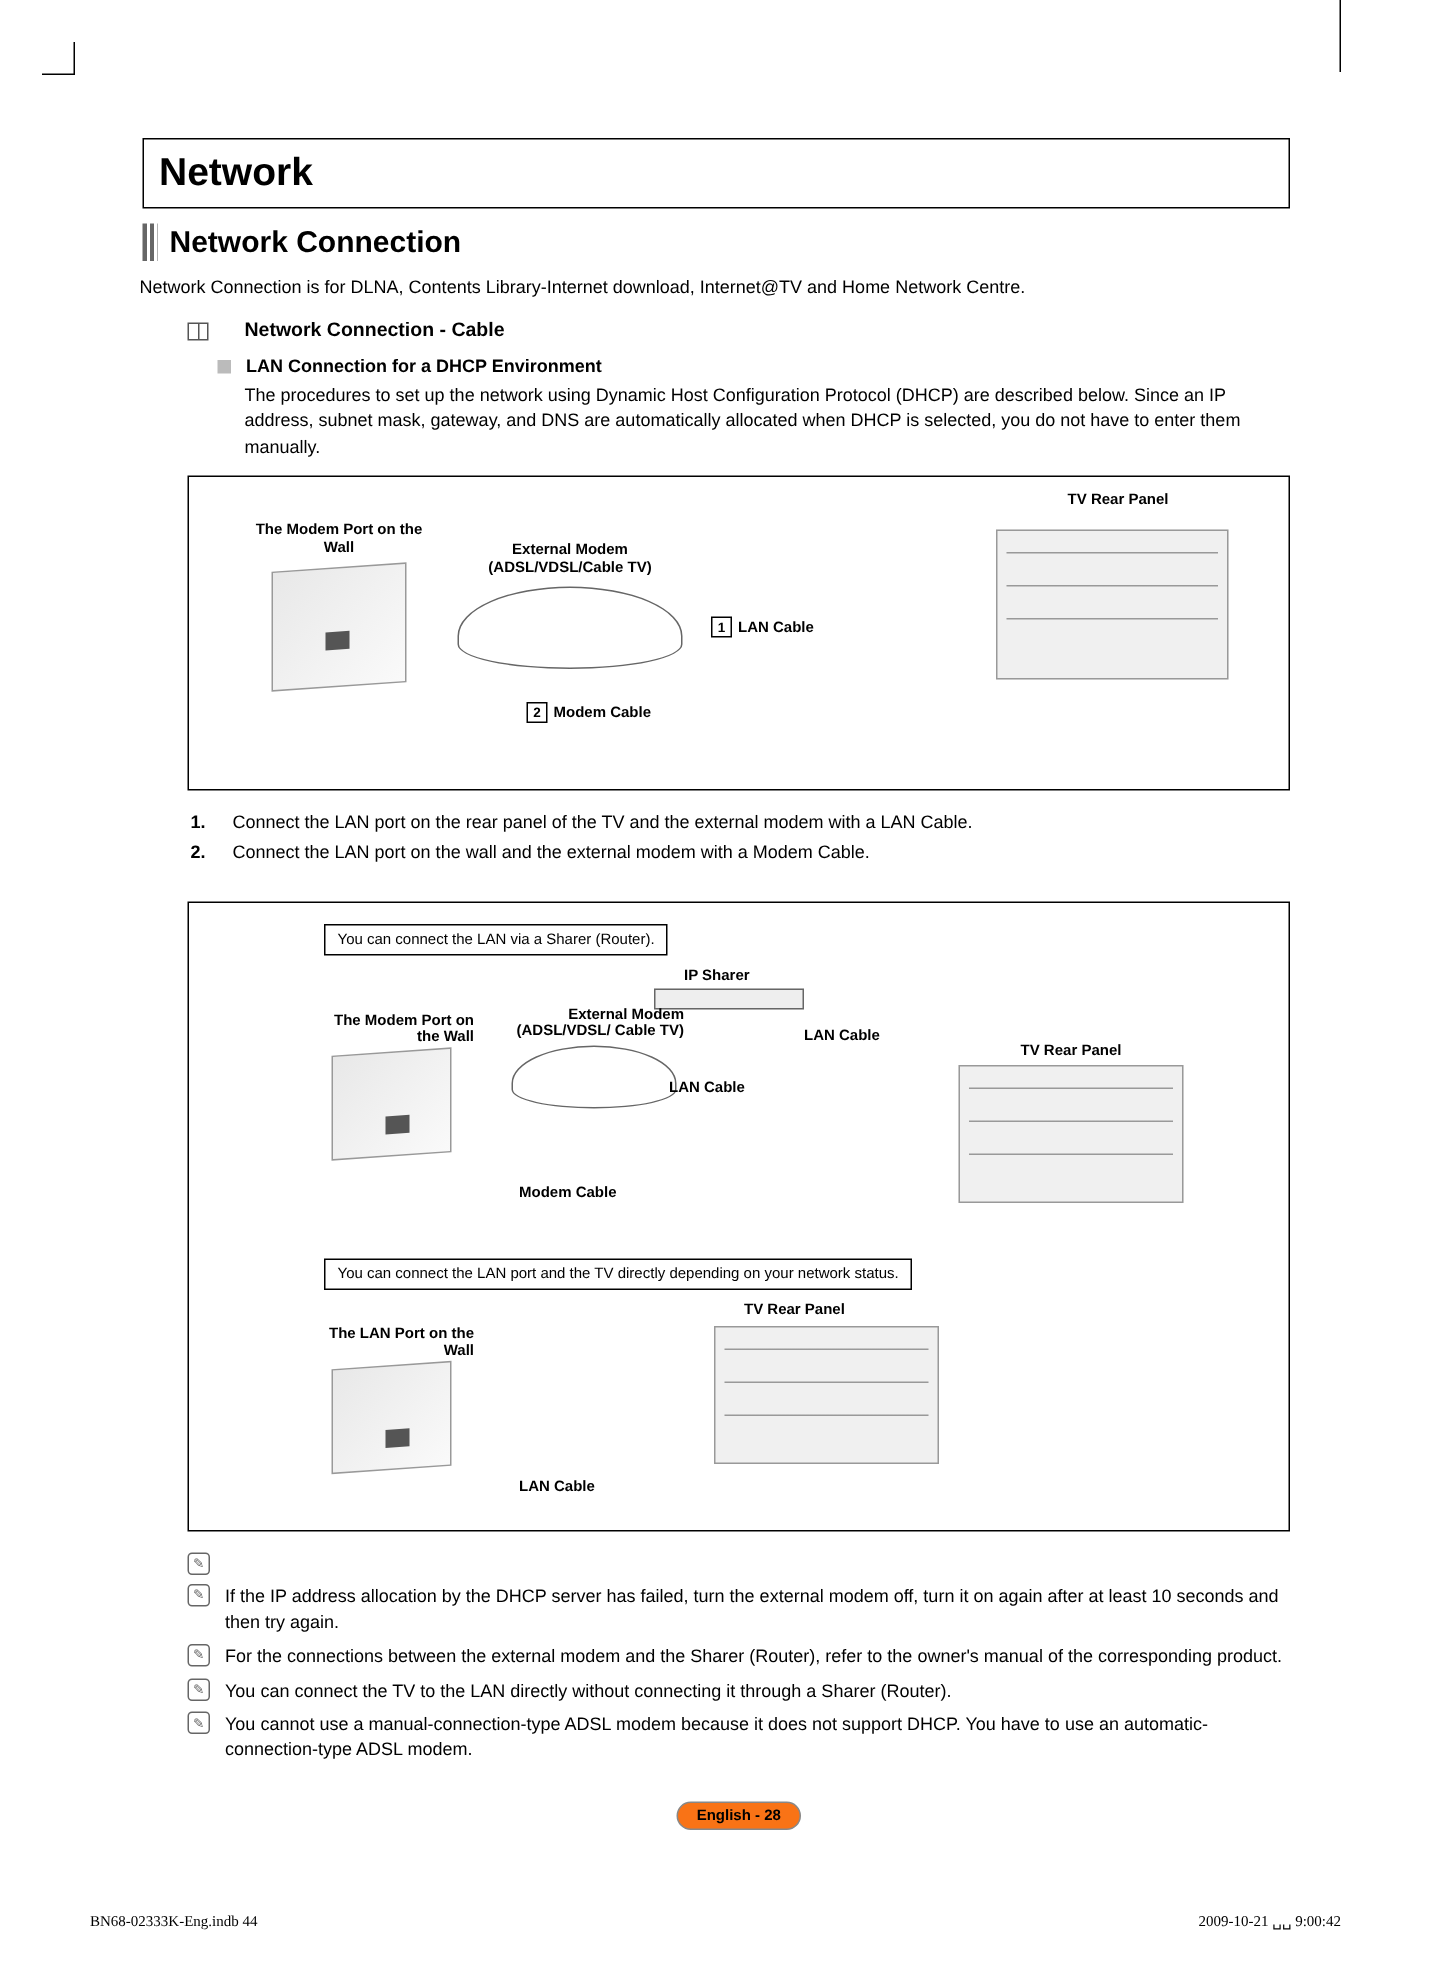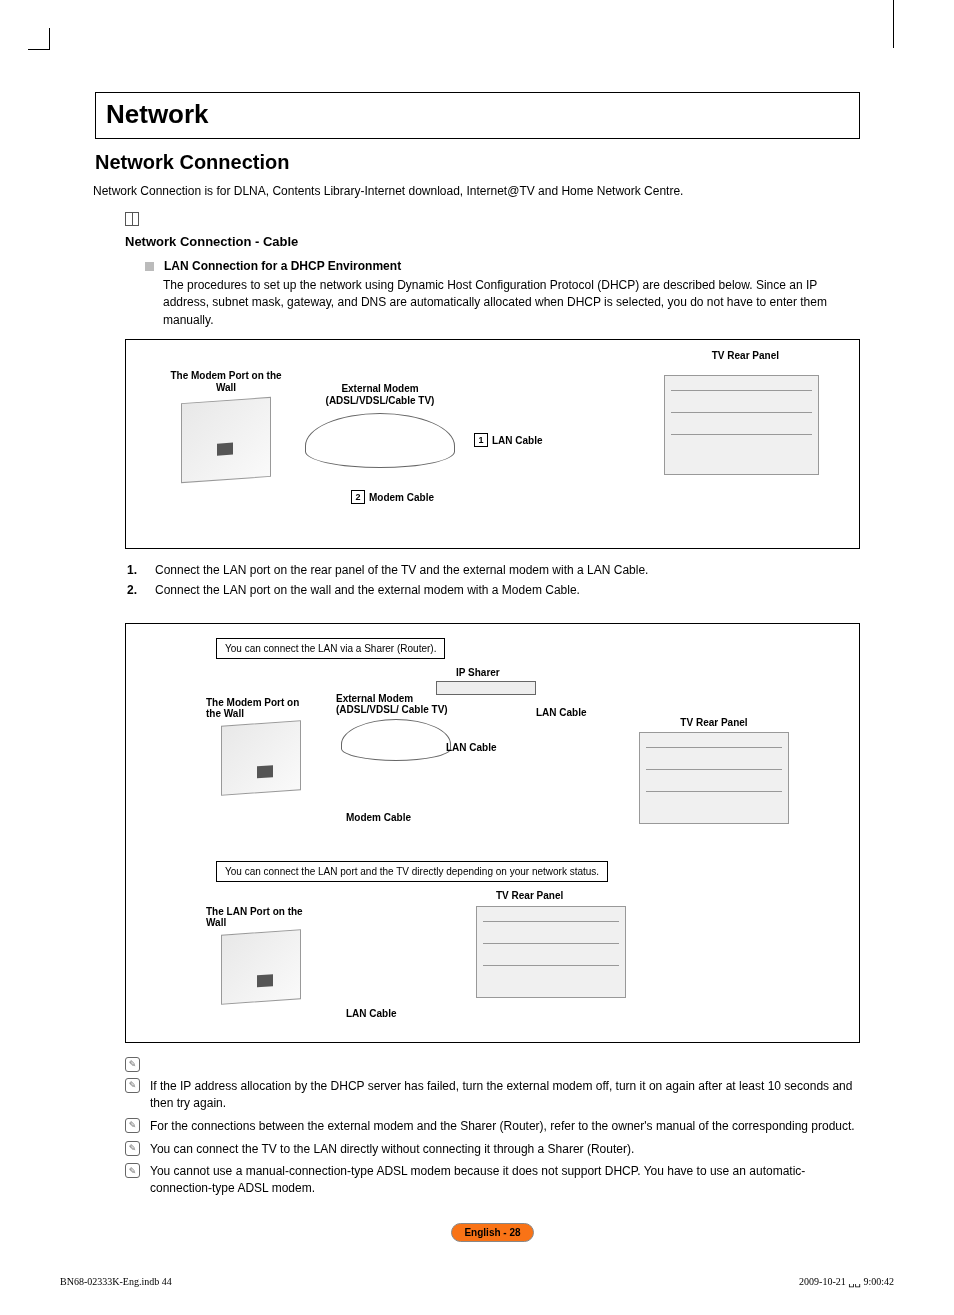--- a/index.html
+++ b/index.html
@@ -27,41 +27,40 @@
     margin-bottom: 10px;
   }
   .title-box h1 {
     font-size: 26px;
     font-weight: bold;
   }
   .section-head {
     display: flex;
     align-items: stretch;
     margin-top: 6px;
-    flex-direction: column;
   }
   .section-bars {
     display: inline-block;
     width: 10px;
     margin-right: 8px;
     background: repeating-linear-gradient(to right, #666 0 3px, #fff 3px 5px);
   }
   .section-title {
     font-size: 20px;
     font-weight: bold;
     padding-top: 2px;
   }
   .intro {
     margin-left: -32px;
     margin-top: 10px;
     margin-bottom: 14px;
     font-size: 12px;
   }
   .content { margin-left: 30px; }
-  .sub-row { display: flex; align-items: flex-start; margin-bottom: 10px; gap: 8px; flex-direction: column;}
+  .sub-row { display: flex; align-items: flex-end; margin-bottom: 10px; gap: 24px;}
   .book-icon {
     width: 14px; height: 12px; border: 1px solid #555; position: relative; flex: 0 0 14px;
   }
   .book-icon::after { content:""; position:absolute; left:50%; top:0; bottom:0; width:1px; background:#555;}
   .sub-title { font-weight: bold; font-size: 13px; }
   .sq-row { display:flex; gap:10px; margin-left:20px;text-align:center;}
   .square { width:9px; height:9px; background:#bbb; flex: 0 0 9px; margin-top:3px;}
   .sq-title { font-weight:bold; font-size:12px;}
   .body-text { margin-left: 38px; margin-top:4px; line-height:1.45; font-size:12px;}
   .diagram-box {
@@ -107,21 +106,21 @@
   .diagram1 .mid-labels{
     display:flex; justify-content:center; gap:6px; margin-top:8px;
   }
   .steps { margin-top: 14px; margin-left:2px;}
   .steps .step { display:flex; gap:10px; margin-bottom:6px; font-size:12px;}
   .steps .step .num{ font-weight:bold; width:18px;}
   .banner {
     border:1px solid #000; padding:4px 8px; font-size:10px;
     width: fit-content; margin-left: 60px; margin-bottom:8px; font-weight:normal;
   }
-  .small-label{ font-size:10px; font-weight:bold; text-align:left;}
+  .small-label{ font-size:10px; font-weight:bold; text-align:right;}
   .notes { margin-top:14px;}
   .note-row{ display:flex; gap:10px; margin-bottom:6px; font-size:12px; line-height:1.4;}
   .note-icon{
     width:15px; height:15px; border:1px solid #666; border-radius:3px; flex:0 0 15px;
     display:flex; align-items:center; justify-content:center; font-size:9px; color:#666;
     transform: rotate(0deg);
   }
   .page-pill{
     border:1px solid #888; border-radius:10px; padding:3px 12px; font-size:10px; font-weight:bold;
     width:fit-content; margin: 26px auto 0 auto; background:#f97316;

